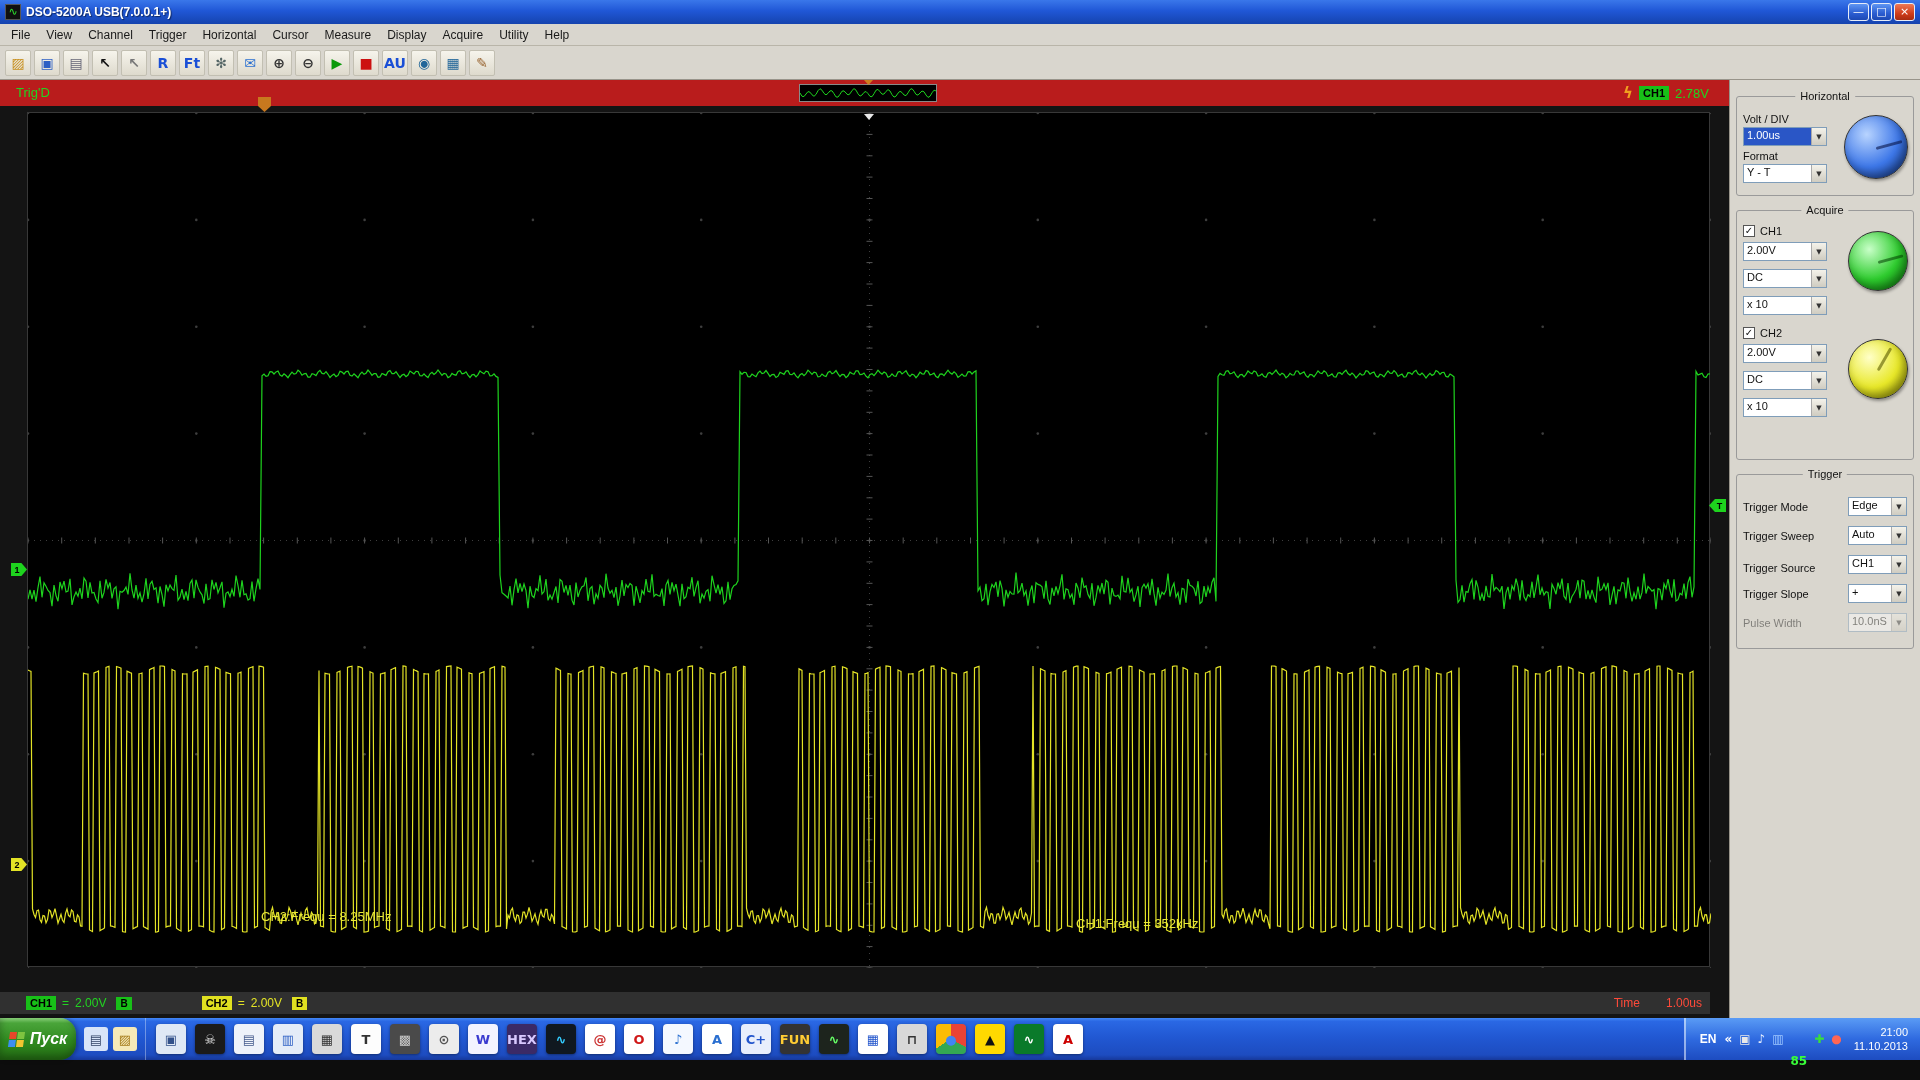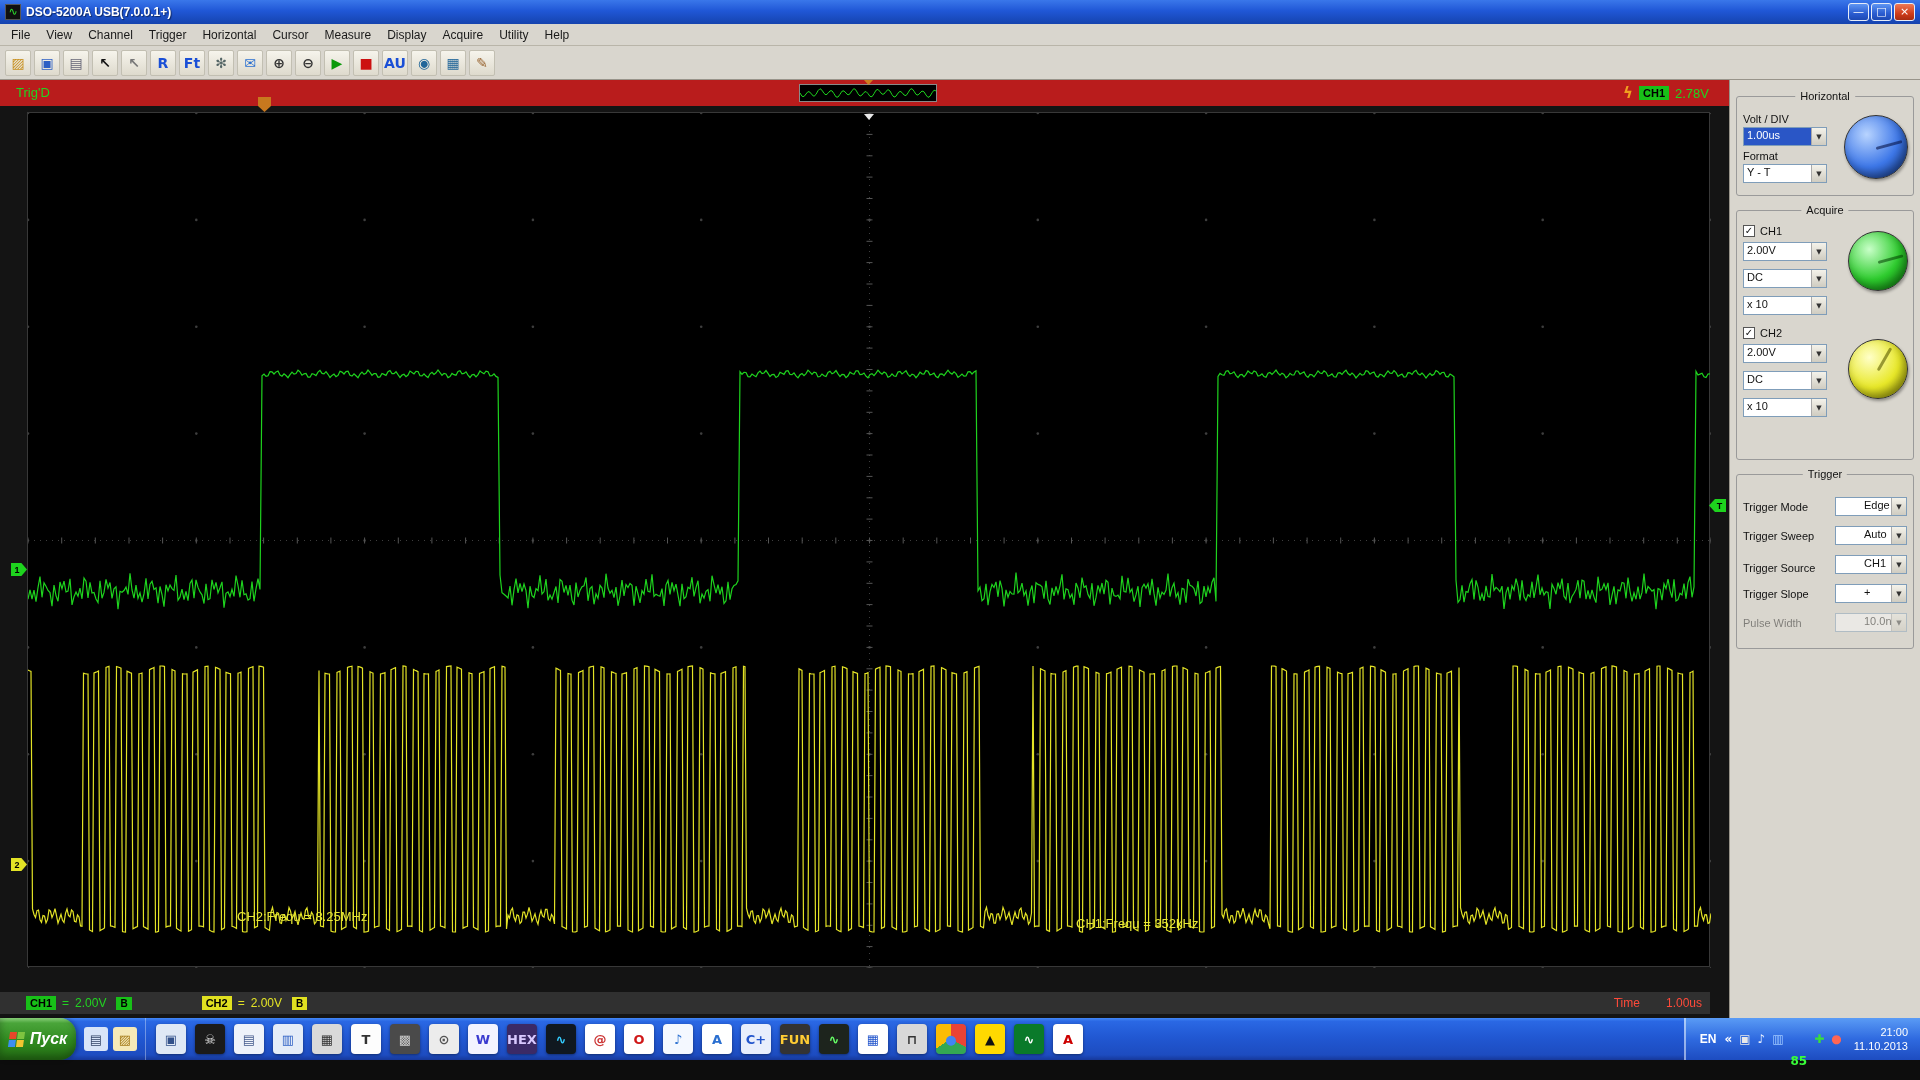--- a/index.html
+++ b/index.html
@@ -99,21 +99,21 @@
   .knob-green .pointer { background: rgba(0,60,0,.55); transform: rotate(-15deg); }
   .knob-yellow { width: 60px; height: 60px; top: 128px;
     background: radial-gradient(circle at 35% 30%, #ffffc8, #e8e828 55%, #8f8f00 100%); }
   .knob-yellow .pointer { background: rgba(90,90,0,.6); transform: rotate(-60deg); }
   .chk-row { display: flex; align-items: center; margin: 2px 0 5px; }
   .checkbox { width: 12px; height: 12px; border: 1px solid #555; background: #fff; margin-right: 5px;
     font-size: 10px; line-height: 10px; text-align: center; color: #111; font-family: "DejaVu Sans", sans-serif; }
   .vstack .combo { margin-bottom: 8px; }
   .vgap { margin-top: 12px; }
   .trig-opt { display: flex; align-items: center; justify-content: space-between; margin: 10px 0; }
-  .trig-opt .combo { width: 72px; padding-left: 25px; }
+  .trig-opt .combo { width: 59px; }
 
   
   .statusbar { height: 20px; background: #d9d6ce; border-top: 1px solid #fff;
     display: flex; align-items: center; gap: 2px; padding: 1px 3px; font-size: 11px; }
   .sb-cell { height: 16px; line-height: 14px; padding: 0 8px; border: 1px solid;
     border-color: #9a978c #fff #fff #9a978c; white-space: pre; }
   .sb-fill { flex: 1; height: 16px; border: 1px solid; border-color: #9a978c #fff #fff #9a978c; }
   .sb-date { width: 170px; text-align: center; }
 
   
@@ -434,21 +434,21 @@
             <line x1="838.5" y1="833.6" x2="844.5" y2="833.6" stroke="#555" stroke-width="1"></line>
             <line x1="838.5" y1="855.0" x2="844.5" y2="855.0" stroke="#555" stroke-width="1"></line>
             <polyline points="0.0,557.0 1.5,557.8 3.0,558.5 4.5,796.0 6.0,801.5 7.5,804.4 9.0,797.6 10.5,797.0 12.0,806.8 13.5,809.4 15.0,802.6 16.5,803.0 18.0,809.9 19.5,806.5 21.0,796.9 22.5,798.2 24.0,804.6 25.5,800.9 27.0,795.7 28.5,802.6 30.0,810.2 31.5,805.7 33.0,801.3 34.5,807.3 36.0,809.5 37.5,800.3 39.0,795.9 40.5,802.5 42.0,803.8 43.5,796.9 45.0,798.5 46.5,808.4 48.0,808.9 49.5,801.9 51.0,803.9 52.5,813.0 54.0,813.2 55.5,560.2 57.0,560.6 58.5,560.9 60.0,561.0 61.5,817.0 63.0,817.8 64.5,818.5 66.0,560.0 67.5,559.4 69.0,558.8 70.5,558.0 72.0,817.7 73.5,816.8 75.0,815.9 76.5,815.0 78.0,554.4 79.5,553.8 81.0,553.4 82.5,813.0 84.0,813.2 85.5,813.7 87.0,814.4 88.5,553.5 90.0,554.0 91.5,554.5 93.0,555.2 94.5,818.5 96.0,818.9 97.5,819.0 99.0,558.2 100.5,558.9 102.0,559.6 103.5,560.1 105.0,815.8 106.5,814.9 108.0,814.1 109.5,813.5 111.0,560.8 112.5,560.5 114.0,560.1 115.5,813.7 117.0,814.4 118.5,815.3 120.0,816.2 121.5,556.7 123.0,555.9 124.5,555.2 126.0,554.5 127.5,819.0 129.0,818.8 130.5,818.3 132.0,553.0 133.5,553.0 135.0,553.1 136.5,553.4 138.0,814.1 139.5,813.4 141.0,813.1 142.5,813.0 144.0,556.5 145.5,557.3 147.0,558.0 148.5,815.3 150.0,816.3 151.5,817.2 153.0,818.0 154.5,560.8 156.0,561.0 157.5,561.0 159.0,560.9 160.5,818.3 162.0,817.5 163.5,816.7 165.0,559.1 166.5,558.4 168.0,557.6 169.5,556.8 171.0,813.1 172.5,813.0 174.0,813.3 175.5,813.8 177.0,553.6 178.5,553.3 180.0,553.1 181.5,817.2 183.0,818.0 184.5,818.6 186.0,818.9 187.5,554.3 189.0,554.9 190.5,555.6 192.0,556.3 193.5,816.6 195.0,815.7 196.5,814.8 198.0,559.3 199.5,559.9 201.0,560.4 202.5,560.7 204.0,813.3 205.5,813.8 207.0,814.5 208.5,815.4 210.0,560.3 211.5,559.8 213.0,559.2 214.5,818.6 216.0,818.9 217.5,819.0 219.0,818.7 220.5,555.5 222.0,554.8 223.5,554.2 225.0,553.7 226.5,814.7 228.0,813.9 229.5,813.4 231.0,553.1 232.5,553.3 234.0,553.6 235.5,554.1 237.0,814.6 238.5,815.5 240.0,816.4 241.5,817.3 243.0,799.0 244.5,794.4 246.0,801.8 247.5,805.5 249.0,799.6 250.5,800.3 252.0,809.7 253.5,810.3 255.0,801.9 256.5,801.7 258.0,807.4 259.5,803.2 261.0,794.6 262.5,798.0 264.0,805.6 265.5,802.6 267.0,798.5 268.5,805.8 270.0,811.9 271.5,805.3 273.0,800.0 274.5,805.3 276.0,806.3 277.5,797.3 279.0,794.9 280.5,803.3 282.0,805.3 283.5,799.3 285.0,801.8 286.5,810.9 288.0,809.1 289.5,800.8 291.0,557.5 292.5,813.0 294.0,813.3 295.5,813.9 297.0,560.2 298.5,560.6 300.0,560.9 301.5,561.0 303.0,818.1 304.5,818.7 306.0,819.0 307.5,819.0 309.0,559.5 310.5,558.8 312.0,558.1 313.5,816.4 315.0,815.5 316.5,814.6 318.0,813.8 319.5,554.4 321.0,553.9 322.5,553.5 324.0,553.2 325.5,813.9 327.0,814.7 328.5,815.6 330.0,553.5 331.5,553.9 333.0,554.4 334.5,555.1 336.0,819.0 337.5,818.9 339.0,818.6 340.5,818.0 342.0,558.8 343.5,559.5 345.0,560.1 346.5,814.5 348.0,813.8 349.5,813.3 351.0,813.0 352.5,560.9 354.0,560.6 355.5,560.2 357.0,559.6 358.5,815.7 360.0,816.6 361.5,817.5 363.0,556.7 364.5,556.0 366.0,555.2 367.5,554.6 369.0,818.6 370.5,818.0 372.0,817.2 373.5,816.3 375.0,553.0 376.5,553.1 378.0,553.4 379.5,813.3 381.0,813.0 382.5,813.1 384.0,813.4 385.5,556.4 387.0,557.2 388.5,557.9 390.0,558.7 391.5,817.5 393.0,818.3 394.5,818.8 396.0,560.7 397.5,560.9 399.0,561.0 400.5,560.9 402.0,817.2 403.5,816.3 405.0,815.3 406.5,814.5 408.0,558.4 409.5,557.7 411.0,556.9 412.5,813.1 414.0,813.4 415.5,814.0 417.0,814.8 418.5,553.6 420.0,553.3 421.5,553.1 423.0,553.0 424.5,818.8 426.0,819.0 427.5,818.9 429.0,554.2 430.5,554.8 432.0,555.5 433.5,556.2 435.0,815.3 436.5,814.4 438.0,813.7 439.5,813.2 441.0,559.8 442.5,560.3 444.0,560.7 445.5,814.1 447.0,814.9 448.5,815.8 450.0,816.7 451.5,560.4 453.0,559.9 454.5,559.3 456.0,558.6 457.5,818.9 459.0,818.5 460.5,817.9 462.0,555.6 463.5,554.9 465.0,554.2 466.5,553.7 468.0,813.7 469.5,813.2 471.0,813.0 472.5,813.1 474.0,553.3 475.5,553.6 477.0,554.1 478.5,815.9 480.0,802.3 481.5,805.0 483.0,797.5 484.5,795.2 486.0,804.3 487.5,808.0 489.0,801.9 490.5,802.6 492.0,810.5 493.5,808.7 495.0,799.2 496.5,799.2 498.0,805.1 499.5,801.2 501.0,794.5 502.5,800.1 504.0,808.3 505.5,804.9 507.0,800.8 508.5,807.4 510.0,811.2 511.5,802.7 513.0,797.4 514.5,803.0 516.0,804.2 517.5,796.4 519.0,796.4 520.5,806.1 522.0,807.8 523.5,801.5 525.0,803.7 526.5,811.0 528.0,555.2 529.5,555.9 531.0,556.7 532.5,557.4 534.0,813.5 535.5,814.2 537.0,815.0 538.5,816.0 540.0,560.5 541.5,560.8 543.0,561.0 544.5,818.8 546.0,819.0 547.5,818.9 549.0,818.4 550.5,559.6 552.0,558.9 553.5,558.2 555.0,557.4 556.5,814.2 558.0,813.6 559.5,813.1 561.0,554.5 562.5,553.9 564.0,553.5 565.5,553.2 567.0,815.1 568.5,816.0 570.0,816.9 571.5,817.8 573.0,553.8 574.5,554.4 576.0,555.0 577.5,818.8 579.0,818.4 580.5,817.7 582.0,816.9 583.5,558.8 585.0,559.4 586.5,560.0 588.0,560.5 589.5,813.1 591.0,813.0 592.5,813.2 594.0,560.9 595.5,560.6 597.0,560.2 598.5,559.7 600.0,817.0 601.5,817.8 603.0,818.5 604.5,818.9 606.0,556.0 607.5,555.3 609.0,554.6 610.5,817.7 612.0,816.8 613.5,815.9 615.0,815.0 616.5,553.0 618.0,553.1 619.5,553.4 621.0,553.7 622.5,813.2 624.0,813.6 625.5,814.3 627.0,556.3 628.5,557.1 630.0,557.9 631.5,558.6 633.0,818.5 634.5,818.9 636.0,819.0 637.5,818.8 639.0,560.9 640.5,561.0 642.0,560.9 643.5,815.9 645.0,814.9 646.5,814.1 648.0,813.5 649.5,558.5 651.0,557.8 652.5,557.0 654.0,556.2 655.5,814.4 657.0,815.2 658.5,816.2 660.0,553.7 661.5,553.3 663.0,553.1 664.5,553.0 666.0,819.0 667.5,818.8 669.0,818.3 670.5,817.6 672.0,554.7 673.5,555.4 675.0,556.1 676.5,814.1 678.0,813.5 679.5,813.1 681.0,813.0 682.5,559.8 684.0,560.3 685.5,560.7 687.0,560.9 688.5,816.2 690.0,817.1 691.5,817.9 693.0,560.4 694.5,559.9 696.0,559.3 697.5,558.7 699.0,818.3 700.5,817.6 702.0,816.7 703.5,815.8 705.0,554.9 706.5,554.3 708.0,553.8 709.5,813.1 711.0,813.0 712.5,813.2 714.0,813.7 715.5,553.2 717.0,553.6 718.5,795.1 720.0,801.2 721.5,804.6 723.0,798.3 724.5,798.0 726.0,807.7 727.5,810.1 729.0,802.7 730.5,802.6 732.0,809.1 733.5,805.5 735.0,796.0 736.5,797.7 738.0,804.6 739.5,801.5 741.0,796.6 742.5,803.6 744.0,811.0 745.5,806.0 747.0,801.1 748.5,806.5 750.0,808.5 751.5,799.3 753.0,795.2 754.5,802.3 756.0,804.2 757.5,797.8 759.0,799.6 760.5,809.3 762.0,809.4 763.5,801.9 765.0,803.3 766.5,814.0 768.0,813.4 769.5,813.1 771.0,555.8 772.5,556.6 774.0,557.4 775.5,814.5 777.0,815.4 778.5,816.4 780.0,817.3 781.5,560.5 783.0,560.8 784.5,561.0 786.0,561.0 787.5,818.7 789.0,818.2 790.5,817.4 792.0,559.6 793.5,559.0 795.0,558.3 796.5,557.5 798.0,813.4 799.5,813.0 801.0,813.0 802.5,813.3 804.0,554.0 805.5,553.5 807.0,553.2 808.5,816.4 810.0,817.3 811.5,818.1 813.0,818.7 814.5,553.8 816.0,554.3 817.5,554.9 819.0,555.7 820.5,817.4 822.0,816.5 823.5,815.6 825.0,558.7 826.5,559.4 828.0,559.9 829.5,560.4 831.0,813.0 832.5,813.3 834.0,813.9 835.5,814.6 837.0,560.6 838.5,560.3 840.0,559.7 841.5,818.1 843.0,818.7 844.5,819.0 846.0,819.0 847.5,556.1 849.0,555.4 850.5,554.7 852.0,554.1 853.5,815.5 855.0,814.6 856.5,813.9 858.0,553.0 859.5,553.1 861.0,553.3 862.5,553.7 864.0,813.9 865.5,814.7 867.0,815.6 868.5,816.5 870.0,557.0 871.5,557.8 873.0,558.5 874.5,819.0 876.0,819.0 877.5,818.6 879.0,818.1 880.5,560.9 882.0,561.0 883.5,560.9 885.0,560.7 886.5,813.8 888.0,813.3 889.5,813.0 891.0,558.6 892.5,557.8 894.0,557.1 895.5,556.3 897.0,815.6 898.5,816.6 900.0,817.4 901.5,818.2 903.0,553.3 904.5,553.1 906.0,553.0 907.5,818.6 909.0,818.0 910.5,817.3 912.0,816.4 913.5,554.7 915.0,555.3 916.5,556.1 918.0,556.8 919.5,813.0 921.0,813.1 922.5,813.4 924.0,559.7 925.5,560.2 927.0,560.6 928.5,560.9 930.0,817.5 931.5,818.2 933.0,818.7 934.5,819.0 936.0,560.0 937.5,559.4 939.0,558.7 940.5,817.2 942.0,816.3 943.5,815.4 945.0,814.5 946.5,555.0 948.0,554.4 949.5,553.8 951.0,553.4 952.5,813.4 954.0,814.0 955.5,814.8 957.0,798.4 958.5,794.3 960.0,802.3 961.5,806.4 963.0,800.6 964.5,801.1 966.0,810.1 967.5,810.2 969.0,801.2 970.5,800.7 972.0,806.4 973.5,802.4 975.0,794.4 976.5,798.3 978.0,806.4 979.5,803.6 981.0,799.5 982.5,806.4 984.0,811.9 985.5,804.8 987.0,799.1 988.5,804.3 990.0,805.5 991.5,796.9 993.0,795.1 994.5,803.9 996.0,806.3 997.5,800.3 999.0,802.6 1000.5,811.1 1002.0,808.8 1003.5,800.0 1005.0,553.1 1006.5,813.7 1008.0,813.2 1009.5,813.0 1011.0,813.1 1012.5,555.7 1014.0,556.5 1015.5,557.3 1017.0,558.0 1018.5,816.8 1020.0,817.6 1021.5,818.3 1023.0,560.5 1024.5,560.8 1026.0,561.0 1027.5,561.0 1029.0,817.9 1030.5,817.1 1032.0,816.1 1033.5,815.2 1035.0,559.1 1036.5,558.3 1038.0,557.6 1039.5,813.0 1041.0,813.1 1042.5,813.5 1044.0,814.1 1045.5,554.1 1047.0,553.6 1048.5,553.2 1050.0,553.1 1051.5,818.4 1053.0,818.8 1054.5,819.0 1056.0,553.7 1057.5,554.3 1059.0,554.9 1060.5,555.6 1062.0,816.1 1063.5,815.2 1065.0,814.3 1066.5,813.6 1068.0,559.3 1069.5,559.9 1071.0,560.4 1072.5,813.5 1074.0,814.2 1075.5,815.0 1077.0,815.9 1078.5,560.7 1080.0,560.3 1081.5,559.8 1083.0,559.2 1084.5,819.0 1086.0,818.9 1087.5,818.5 1089.0,556.2 1090.5,555.5 1092.0,554.8 1093.5,554.2 1095.0,814.3 1096.5,813.6 1098.0,813.2 1099.5,813.0 1101.0,553.1 1102.5,553.3 1104.0,553.6 1105.5,815.0 1107.0,816.0 1108.5,816.9 1110.0,817.7 1111.5,556.9 1113.0,557.7 1114.5,558.5 1116.0,559.1 1117.5,818.4 1119.0,817.8 1120.5,816.9 1122.0,560.9 1123.5,561.0 1125.0,560.9 1126.5,560.7 1128.0,813.1 1129.5,813.0 1131.0,813.2 1132.5,813.6 1134.0,557.9 1135.5,557.2 1137.0,556.4 1138.5,817.0 1140.0,817.8 1141.5,818.4 1143.0,818.9 1144.5,553.4 1146.0,553.1 1147.5,553.0 1149.0,553.0 1150.5,816.9 1152.0,815.9 1153.5,815.0 1155.0,554.6 1156.5,555.3 1158.0,556.0 1159.5,556.8 1161.0,813.2 1162.5,813.6 1164.0,814.3 1165.5,815.1 1167.0,560.2 1168.5,560.6 1170.0,560.9 1171.5,818.5 1173.0,818.9 1174.5,819.0 1176.0,818.8 1177.5,560.0 1179.0,559.5 1180.5,558.8 1182.0,558.1 1183.5,815.0 1185.0,814.2 1186.5,813.5 1188.0,555.1 1189.5,554.4 1191.0,553.9 1192.5,553.5 1194.0,801.5 1195.5,804.6 1197.0,797.7 1198.5,795.9 1200.0,805.4 1201.5,809.0 1203.0,802.6 1204.5,802.7 1206.0,810.1 1207.5,807.9 1209.0,798.1 1210.5,798.3 1212.0,804.6 1213.5,801.2 1215.0,795.1 1216.5,801.1 1218.0,809.3 1219.5,805.7 1221.0,801.1 1222.5,807.2 1224.0,810.4 1225.5,801.7 1227.0,796.4 1228.5,802.4 1230.0,804.0 1231.5,796.8 1233.0,797.3 1234.5,807.1 1236.0,808.7 1237.5,802.0 1239.0,803.7 1240.5,810.5 1242.0,815.8 1243.5,553.0 1245.0,553.0 1246.5,553.1 1248.0,553.4 1249.5,813.0 1251.0,813.2 1252.5,813.7 1254.0,555.7 1255.5,556.4 1257.0,557.2 1258.5,558.0 1260.0,817.9 1261.5,818.6 1263.0,818.9 1264.5,819.0 1266.0,560.8 1267.5,560.9 1269.0,561.0 1270.5,816.7 1272.0,815.7 1273.5,814.8 1275.0,814.0 1276.5,559.1 1278.0,558.4 1279.5,557.7 1281.0,556.9 1282.5,813.7 1284.0,814.5 1285.5,815.3 1287.0,554.1 1288.5,553.6 1290.0,553.3 1291.5,553.1 1293.0,818.9 1294.5,819.0 1296.0,818.7 1297.5,818.2 1299.0,554.2 1300.5,554.8 1302.0,555.5 1303.5,814.8 1305.0,814.0 1306.5,813.4 1308.0,813.1 1309.5,559.2 1311.0,559.8 1312.5,560.3 1314.0,560.7 1315.5,815.4 1317.0,816.3 1318.5,817.2 1320.0,560.7 1321.5,560.3 1323.0,559.9 1324.5,559.3 1326.0,818.7 1327.5,818.2 1329.0,817.5 1330.5,816.6 1332.0,555.5 1333.5,554.9 1335.0,554.2 1336.5,813.4 1338.0,813.1 1339.5,813.0 1341.0,813.3 1342.5,553.1 1344.0,553.3 1345.5,553.6 1347.0,554.1 1348.5,817.3 1350.0,818.1 1351.5,818.6 1353.0,556.8 1354.5,557.6 1356.0,558.4 1357.5,559.1 1359.0,817.4 1360.5,816.5 1362.0,815.6 1363.5,814.7 1365.0,561.0 1366.5,561.0 1368.0,560.8 1369.5,813.0 1371.0,813.3 1372.5,813.8 1374.0,814.6 1375.5,558.0 1377.0,557.2 1378.5,556.5 1380.0,555.7 1381.5,818.7 1383.0,819.0 1384.5,819.0 1386.0,553.4 1387.5,553.1 1389.0,553.0 1390.5,553.0 1392.0,815.5 1393.5,814.6 1395.0,813.9 1396.5,813.3 1398.0,555.2 1399.5,555.9 1401.0,556.7 1402.5,813.9 1404.0,814.6 1405.5,815.5 1407.0,816.5 1408.5,560.1 1410.0,560.5 1411.5,560.8 1413.0,561.0 1414.5,819.0 1416.0,818.7 1417.5,818.1 1419.0,560.1 1420.5,559.5 1422.0,558.9 1423.5,558.2 1425.0,813.9 1426.5,813.3 1428.0,813.0 1429.5,813.0 1431.0,554.5 1432.5,794.6 1434.0,801.1 1435.5,805.1 1437.0,799.2 1438.5,799.0 1440.0,808.6 1441.5,810.5 1443.0,802.6 1444.5,802.0 1446.0,808.1 1447.5,804.5 1449.0,795.3 1450.5,797.4 1452.0,804.9 1453.5,802.3 1455.0,797.6 1456.5,804.5 1458.0,811.6 1459.5,806.1 1461.0,800.6 1462.5,805.7 1464.0,807.4 1465.5,798.4 1467.0,794.8 1468.5,802.5 1470.0,804.9 1471.5,798.7 1473.0,800.6 1474.5,810.1 1476.0,809.7 1477.5,801.5 1479.0,802.6 1480.5,816.3 1482.0,815.4 1483.5,814.5 1485.0,553.0 1486.5,553.0 1488.0,553.1 1489.5,553.4 1491.0,813.4 1492.5,814.0 1494.0,814.8 1495.5,815.7 1497.0,556.3 1498.5,557.1 1500.0,557.9 1501.5,818.7 1503.0,819.0 1504.5,818.9 1506.0,818.6 1507.5,560.7 1509.0,560.9 1510.5,561.0 1512.0,560.9 1513.5,814.5 1515.0,813.7 1516.5,813.2 1518.0,559.2 1519.5,558.5 1521.0,557.8 1522.5,557.0 1524.0,814.8 1525.5,815.7 1527.0,816.7 1528.5,817.5 1530.0,553.7 1531.5,553.3 1533.0,553.1 1534.5,818.9 1536.0,818.6 1537.5,818.0 1539.0,817.2 1540.5,554.1 1542.0,554.7 1543.5,555.4 1545.0,556.2 1546.5,813.2 1548.0,813.0 1549.5,813.1 1551.0,559.2 1552.5,559.8 1554.0,560.3 1555.5,560.7 1557.0,816.7 1558.5,817.6 1560.0,818.3 1561.5,818.8 1563.0,560.4 1564.5,559.9 1566.0,559.3 1567.5,817.9 1569.0,817.1 1570.5,816.2 1572.0,815.2 1573.5,555.6 1575.0,554.9 1576.5,554.3 1578.0,553.8 1579.5,813.1 1581.0,813.5 1582.5,814.1 1584.0,553.0 1585.5,553.2 1587.0,553.6 1588.5,554.0 1590.0,818.3 1591.5,818.8 1593.0,819.0 1594.5,818.9 1596.0,557.5 1597.5,558.3 1599.0,559.0 1600.5,816.1 1602.0,815.2 1603.5,814.3 1605.0,813.7 1606.5,561.0 1608.0,561.0 1609.5,560.8 1611.0,560.5 1612.5,814.1 1614.0,815.0 1615.5,815.9 1617.0,558.1 1618.5,557.3 1620.0,556.5 1621.5,555.8 1623.0,819.0 1624.5,818.9 1626.0,818.5 1627.5,817.8 1629.0,553.2 1630.5,553.0 1632.0,553.0 1633.5,814.3 1635.0,813.6 1636.5,813.2 1638.0,813.0 1639.5,555.1 1641.0,555.8 1642.5,556.6 1644.0,557.4 1645.5,815.9 1647.0,816.9 1648.5,817.7 1650.0,560.1 1651.5,560.5 1653.0,560.8 1654.5,561.0 1656.0,818.5 1657.5,817.8 1659.0,817.0 1660.5,816.0 1662.0,559.6 1663.5,559.0 1665.0,558.3 1666.5,813.2 1668.0,813.0 1669.5,813.1 1671.0,798.0 1672.5,794.6 1674.0,803.0 1675.5,807.4 1677.0,801.6 1678.5,801.8 1680.0,810.3 1681.5,809.7 1683.0,800.4" fill="none" stroke="#e3e326" stroke-width="1.2"></polyline>
             <polyline points="0.0,486.2 2.0,476.8 4.0,486.0 6.0,477.2 8.0,488.6 10.0,474.7 12.0,463.6 14.0,484.3 16.0,469.8 18.0,473.3 20.0,477.5 22.0,479.6 24.0,493.2 26.0,472.0 28.0,482.6 30.0,488.3 32.0,469.0 34.0,475.8 36.0,468.1 38.0,479.0 40.0,478.1 42.0,465.9 44.0,491.9 46.0,483.7 48.0,479.0 50.0,483.2 52.0,475.1 54.0,485.8 56.0,465.1 58.0,468.2 60.0,485.0 62.0,469.3 64.0,480.0 66.0,479.5 68.0,486.0 70.0,489.5 72.0,467.8 74.0,485.3 76.0,479.4 78.0,466.3 80.0,475.2 82.0,469.5 84.0,485.3 86.0,475.9 88.0,473.8 90.0,496.1 92.0,478.3 94.0,479.2 96.0,477.5 98.0,474.1 100.0,481.4 102.0,460.3 104.0,477.0 106.0,485.2 108.0,472.2 110.0,485.3 112.0,479.9 114.0,489.0 116.0,480.9 118.0,465.4 120.0,485.9 122.0,471.2 124.0,468.3 126.0,476.5 128.0,474.9 130.0,490.1 132.0,473.5 134.0,481.5 136.0,493.6 138.0,471.8 140.0,477.9 142.0,471.9 144.0,475.6 146.0,477.4 148.0,462.0 150.0,487.2 152.0,483.9 154.0,476.2 156.0,486.7 158.0,478.5 160.0,487.7 162.0,470.5 164.0,466.9 166.0,485.3 168.0,466.9 170.0,474.4 172.0,478.9 174.0,481.8 176.0,490.5 178.0,470.8 180.0,486.7 182.0,485.7 184.0,466.8 186.0,476.5 188.0,469.4 190.0,479.8 192.0,474.7 194.0,468.9 196.0,494.7 198.0,480.3 200.0,479.0 202.0,483.6 204.0,476.3 206.0,483.4 208.0,462.6 210.0,472.7 212.0,484.3 214.0,467.3 216.0,481.7 218.0,480.9 220.0,487.1 222.0,485.7 224.0,468.5 226.0,488.3 228.0,475.6 230.0,465.6 232.0,476.4 234.0,262.7 236.0,261.0 238.0,263.4 240.0,262.7 242.0,258.6 244.0,258.8 246.0,261.0 248.0,258.9 250.0,258.0 252.0,262.0 254.0,263.2 256.0,260.9 258.0,262.5 260.0,264.7 262.0,261.6 264.0,259.1 266.0,261.1 268.0,260.5 270.0,257.2 272.0,258.9 274.0,262.2 276.0,260.8 278.0,260.4 280.0,264.1 282.0,264.2 284.0,260.7 286.0,261.2 288.0,262.6 290.0,259.1 292.0,257.3 294.0,260.4 296.0,260.8 298.0,258.7 300.0,261.3 302.0,264.5 304.0,262.4 306.0,261.1 308.0,263.6 310.0,262.4 312.0,258.3 314.0,259.1 316.0,261.0 318.0,258.6 320.0,258.2 322.0,262.3 324.0,263.1 326.0,260.9 328.0,262.8 330.0,264.7 332.0,261.2 334.0,259.2 336.0,261.3 338.0,260.2 340.0,257.1 342.0,259.3 344.0,262.3 346.0,260.6 348.0,260.7 350.0,264.4 352.0,263.9 354.0,260.5 356.0,261.4 358.0,262.4 360.0,258.7 362.0,257.5 364.0,260.6 366.0,260.6 368.0,258.7 370.0,261.7 372.0,264.5 374.0,262.1 376.0,261.3 378.0,263.7 380.0,262.0 382.0,258.1 384.0,259.4 386.0,260.9 388.0,258.3 390.0,258.5 392.0,262.7 394.0,262.9 396.0,260.8 398.0,263.1 400.0,264.6 402.0,260.8 404.0,259.3 406.0,261.4 408.0,259.8 410.0,257.0 412.0,259.7 414.0,262.3 416.0,260.4 418.0,261.0 420.0,264.6 422.0,263.6 424.0,260.4 426.0,261.7 428.0,262.2 430.0,258.4 432.0,257.7 434.0,260.9 436.0,260.4 438.0,258.8 440.0,262.1 442.0,264.5 444.0,261.8 446.0,261.5 448.0,263.8 450.0,261.6 452.0,258.0 454.0,259.6 456.0,260.8 458.0,258.1 460.0,258.8 462.0,262.9 464.0,262.6 466.0,260.8 468.0,263.4 470.0,264.4 472.0,462.0 474.0,479.7 476.0,481.3 478.0,483.0 480.0,485.0 482.0,473.0 484.0,492.3 486.0,476.8 488.0,465.7 490.0,479.8 492.0,470.3 494.0,478.6 496.0,471.0 498.0,477.7 500.0,495.3 502.0,473.2 504.0,482.6 506.0,484.5 508.0,475.7 510.0,477.7 512.0,462.3 514.0,481.0 516.0,478.6 518.0,466.1 520.0,487.4 522.0,482.0 524.0,486.2 526.0,479.7 528.0,473.5 530.0,490.0 532.0,466.5 534.0,468.3 536.0,479.5 538.0,472.4 540.0,482.4 542.0,472.2 544.0,487.2 546.0,491.9 548.0,469.5 550.0,484.0 552.0,477.4 554.0,473.8 556.0,472.8 558.0,464.5 560.0,487.8 562.0,475.6 564.0,473.6 566.0,491.3 568.0,480.7 570.0,485.4 572.0,472.3 574.0,475.1 576.0,484.7 578.0,460.7 580.0,475.0 582.0,480.2 584.0,477.4 586.0,484.6 588.0,474.1 590.0,492.8 592.0,483.0 594.0,467.0 596.0,483.0 598.0,471.5 600.0,474.5 602.0,470.5 604.0,472.2 606.0,492.7 608.0,473.2 610.0,481.0 612.0,489.9 614.0,477.6 616.0,481.1 618.0,466.1 620.0,478.4 622.0,479.0 624.0,461.3 626.0,483.4 628.0,481.2 630.0,482.5 632.0,483.2 634.0,475.6 636.0,492.9 638.0,471.8 640.0,467.4 642.0,481.3 644.0,469.4 646.0,477.7 648.0,471.1 650.0,482.1 652.0,493.1 654.0,470.8 656.0,485.7 658.0,483.7 660.0,474.2 662.0,475.7 664.0,464.2 666.0,483.4 668.0,474.6 670.0,467.7 672.0,490.3 674.0,481.1 676.0,485.1 678.0,478.3 680.0,476.7 682.0,488.3 684.0,462.7 686.0,471.7 688.0,480.1 690.0,471.7 692.0,481.5 694.0,473.7 696.0,490.5 698.0,487.7 700.0,468.9 702.0,486.7 704.0,475.8 706.0,472.5 708.0,471.5 710.0,467.9 712.0,258.8 714.0,261.3 716.0,259.4 718.0,259.5 720.0,263.6 722.0,263.8 724.0,261.1 726.0,262.5 728.0,263.7 730.0,259.9 732.0,258.1 734.0,260.6 736.0,260.0 738.0,257.6 740.0,260.4 742.0,263.5 744.0,261.6 746.0,261.4 748.0,264.5 750.0,263.2 752.0,259.4 754.0,260.3 756.0,261.4 758.0,258.1 760.0,257.7 762.0,261.5 764.0,261.7 766.0,259.9 768.0,262.8 770.0,264.9 772.0,261.8 774.0,260.5 776.0,262.6 778.0,260.6 780.0,257.2 782.0,259.2 784.0,261.3 786.0,259.2 788.0,259.8 790.0,263.9 792.0,263.5 794.0,261.0 796.0,262.7 798.0,263.5 800.0,259.5 802.0,258.2 804.0,260.8 806.0,259.7 808.0,257.6 810.0,260.9 812.0,263.5 814.0,261.4 816.0,261.6 818.0,264.6 820.0,262.8 822.0,259.2 824.0,260.5 826.0,261.2 828.0,257.8 830.0,257.9 832.0,261.7 834.0,261.4 836.0,260.0 838.0,263.2 840.0,264.8 842.0,261.4 844.0,260.6 846.0,262.6 848.0,260.2 850.0,257.2 852.0,259.5 854.0,261.2 856.0,259.0 858.0,260.2 860.0,264.2 862.0,263.3 864.0,260.9 866.0,263.0 868.0,263.3 870.0,259.1 872.0,258.4 874.0,260.9 876.0,259.4 878.0,257.7 880.0,261.3 882.0,263.4 884.0,261.2 886.0,261.9 888.0,264.7 890.0,262.3 892.0,259.1 894.0,260.8 896.0,261.0 898.0,257.6 900.0,258.3 902.0,261.9 904.0,261.2 906.0,260.1 908.0,263.5 910.0,264.6 912.0,261.1 914.0,260.8 916.0,262.7 918.0,259.8 920.0,257.2 922.0,259.8 924.0,261.1 926.0,258.9 928.0,260.6 930.0,264.3 932.0,262.9 934.0,261.0 936.0,263.2 938.0,263.0 940.0,258.8 942.0,258.6 944.0,261.0 946.0,259.1 948.0,257.9 950.0,477.8 952.0,474.2 954.0,487.8 956.0,485.7 958.0,470.8 960.0,492.1 962.0,478.7 964.0,471.4 966.0,474.5 968.0,468.9 970.0,483.8 972.0,467.6 974.0,475.4 976.0,493.4 978.0,476.8 980.0,484.2 982.0,478.5 984.0,481.0 986.0,481.1 988.0,459.5 990.0,479.9 992.0,477.7 994.0,470.1 996.0,482.4 998.0,478.0 1000.0,492.6 1002.0,478.8 1004.0,472.5 1006.0,490.1 1008.0,469.7 1010.0,471.4 1012.0,472.1 1014.0,473.9 1016.0,485.6 1018.0,467.8 1020.0,485.9 1022.0,491.5 1024.0,474.8 1026.0,482.9 1028.0,473.3 1030.0,480.7 1032.0,472.8 1034.0,461.3 1036.0,486.4 1038.0,475.9 1040.0,476.6 1042.0,484.7 1044.0,481.1 1046.0,491.8 1048.0,470.0 1050.0,474.9 1052.0,484.8 1054.0,464.5 1056.0,474.4 1058.0,472.9 1060.0,481.6 1062.0,485.4 1064.0,470.2 1066.0,492.8 1068.0,484.4 1070.0,472.4 1072.0,479.1 1074.0,470.0 1076.0,481.1 1078.0,467.3 1080.0,469.2 1082.0,491.5 1084.0,475.1 1086.0,482.5 1088.0,483.4 1090.0,482.1 1092.0,485.7 1094.0,462.8 1096.0,478.6 1098.0,479.0 1100.0,464.8 1102.0,479.3 1104.0,476.0 1106.0,488.6 1108.0,481.9 1110.0,473.2 1112.0,494.0 1114.0,474.6 1116.0,471.2 1118.0,475.1 1120.0,470.7 1122.0,482.1 1124.0,465.9 1126.0,480.4 1128.0,492.6 1130.0,474.4 1132.0,485.1 1134.0,479.1 1136.0,481.4 1138.0,477.0 1140.0,460.5 1142.0,483.5 1144.0,474.7 1146.0,470.2 1148.0,484.0 1150.0,479.8 1152.0,491.6 1154.0,475.4 1156.0,476.1 1158.0,489.7 1160.0,466.1 1162.0,472.4 1164.0,473.2 1166.0,475.6 1168.0,483.0 1170.0,468.2 1172.0,490.4 1174.0,488.6 1176.0,473.2 1178.0,483.8 1180.0,473.9 1182.0,480.2 1184.0,469.2 1186.0,464.7 1188.0,488.4 1190.0,263.5 1192.0,260.4 1194.0,261.8 1196.0,262.2 1198.0,258.3 1200.0,257.7 1202.0,260.9 1204.0,260.3 1206.0,258.8 1208.0,262.3 1210.0,264.5 1212.0,261.8 1214.0,261.5 1216.0,263.8 1218.0,261.4 1220.0,258.0 1222.0,259.7 1224.0,260.8 1226.0,258.0 1228.0,258.9 1230.0,263.0 1232.0,262.5 1234.0,260.8 1236.0,263.5 1238.0,264.3 1240.0,260.3 1242.0,259.5 1244.0,261.5 1246.0,259.4 1248.0,257.1 1250.0,260.2 1252.0,262.2 1254.0,260.2 1256.0,261.4 1258.0,264.8 1260.0,263.1 1262.0,260.3 1264.0,262.0 1266.0,261.9 1268.0,258.0 1270.0,258.0 1272.0,261.1 1274.0,260.0 1276.0,258.9 1278.0,262.7 1280.0,264.4 1282.0,261.5 1284.0,261.8 1286.0,263.9 1288.0,261.0 1290.0,257.9 1292.0,260.0 1294.0,260.6 1296.0,257.9 1298.0,259.3 1300.0,263.2 1302.0,262.3 1304.0,260.9 1306.0,263.8 1308.0,264.1 1310.0,260.0 1312.0,259.7 1314.0,261.5 1316.0,259.0 1318.0,257.1 1320.0,260.6 1322.0,262.1 1324.0,260.1 1326.0,261.8 1328.0,264.9 1330.0,262.7 1332.0,260.3 1334.0,262.2 1336.0,261.6 1338.0,257.7 1340.0,258.3 1342.0,261.2 1344.0,259.8 1346.0,259.1 1348.0,263.1 1350.0,264.2 1352.0,261.3 1354.0,262.0 1356.0,263.9 1358.0,260.6 1360.0,257.9 1362.0,260.2 1364.0,260.4 1366.0,257.7 1368.0,259.7 1370.0,263.4 1372.0,262.0 1374.0,261.1 1376.0,264.1 1378.0,263.8 1380.0,259.7 1382.0,259.9 1384.0,261.5 1386.0,258.7 1388.0,257.3 1390.0,260.9 1392.0,262.0 1394.0,260.0 1396.0,262.1 1398.0,265.0 1400.0,262.4 1402.0,260.3 1404.0,262.4 1406.0,261.3 1408.0,257.5 1410.0,258.6 1412.0,261.3 1414.0,259.5 1416.0,259.3 1418.0,263.4 1420.0,264.0 1422.0,261.1 1424.0,262.3 1426.0,263.8 1428.0,467.3 1430.0,489.3 1432.0,486.6 1434.0,472.3 1436.0,489.1 1438.0,478.6 1440.0,479.3 1442.0,470.8 1444.0,466.5 1446.0,486.4 1448.0,467.4 1450.0,474.4 1452.0,487.5 1454.0,480.6 1456.0,487.8 1458.0,472.9 1460.0,483.6 1462.0,484.1 1464.0,461.0 1466.0,477.4 1468.0,474.3 1470.0,476.1 1472.0,478.8 1474.0,473.1 1476.0,495.9 1478.0,479.9 1480.0,473.9 1482.0,486.5 1484.0,472.8 1486.0,477.0 1488.0,465.7 1490.0,473.4 1492.0,487.4 1494.0,467.4 1496.0,483.9 1498.0,487.5 1500.0,481.6 1502.0,483.6 1504.0,468.7 1506.0,484.9 1508.0,474.3 1510.0,461.6 1512.0,481.8 1514.0,475.0 1516.0,482.0 1518.0,478.7 1520.0,479.5 1522.0,495.9 1524.0,471.2 1526.0,475.4 1528.0,481.2 1530.0,469.7 1532.0,476.1 1534.0,465.5 1536.0,483.2 1538.0,486.3 1540.0,470.0 1542.0,490.2 1544.0,483.4 1546.0,480.3 1548.0,476.4 1550.0,467.2 1552.0,485.3 1554.0,467.1 1556.0,468.2 1558.0,486.2 1560.0,477.4 1562.0,486.2 1564.0,476.8 1566.0,484.1 1568.0,489.6 1570.0,463.7 1572.0,477.4 1574.0,476.2 1576.0,470.8 1578.0,476.7 1580.0,469.8 1582.0,492.0 1584.0,482.3 1586.0,473.4 1588.0,491.1 1590.0,476.9 1592.0,477.8 1594.0,469.5 1596.0,470.2 1598.0,485.3 1600.0,464.5 1602.0,478.3 1604.0,488.3 1606.0,479.7 1608.0,486.2 1610.0,473.5 1612.0,486.1 1614.0,479.4 1616.0,460.6 1618.0,480.5 1620.0,473.5 1622.0,475.6 1624.0,478.1 1626.0,476.7 1628.0,496.1 1630.0,475.6 1632.0,476.4 1634.0,487.1 1636.0,470.9 1638.0,475.6 1640.0,466.0 1642.0,477.3 1644.0,484.6 1646.0,466.4 1648.0,487.9 1650.0,486.7 1652.0,480.3 1654.0,481.9 1656.0,470.5 1658.0,485.8 1660.0,469.6 1662.0,463.6 1664.0,484.3 1666.0,473.9 1668.0,258.4 1670.0,262.0 1672.0,261.1 1674.0,260.2 1676.0,263.7 1678.0,264.6 1680.0,261.0 1682.0,260.9" fill="none" stroke="#1ed31e" stroke-width="1.2"></polyline>
           </svg>
         <span class="marker m-trigpos"></span>
         <span class="marker m-centertop"></span>
         <span class="marker m-ch1">1</span>
         <span class="marker m-ch2">2</span>
         <span class="marker m-triglevel">T</span>
-        <span class="freq-label" style="left:209px; top:796px;">CH2:Frequ = 8.25MHz</span>
+        <span class="freq-label" style="left:209px; top:796px;padding-left:24px;">CH2:Frequ = 8.25MHz</span>
         <span class="freq-label" style="left:1048px; top:803px;">CH1:Frequ = 352kHz</span>
       </div>
 
       <div class="channel-bar">
         <span class="ch-group">
           <span class="ch-badge ch1-c">CH1</span>
           <span class="ch-val ch1-t">=</span>
           <span class="ch-val ch1-t">2.00V</span>
           <span class="b-badge ch1-c">B</span>
         </span>

